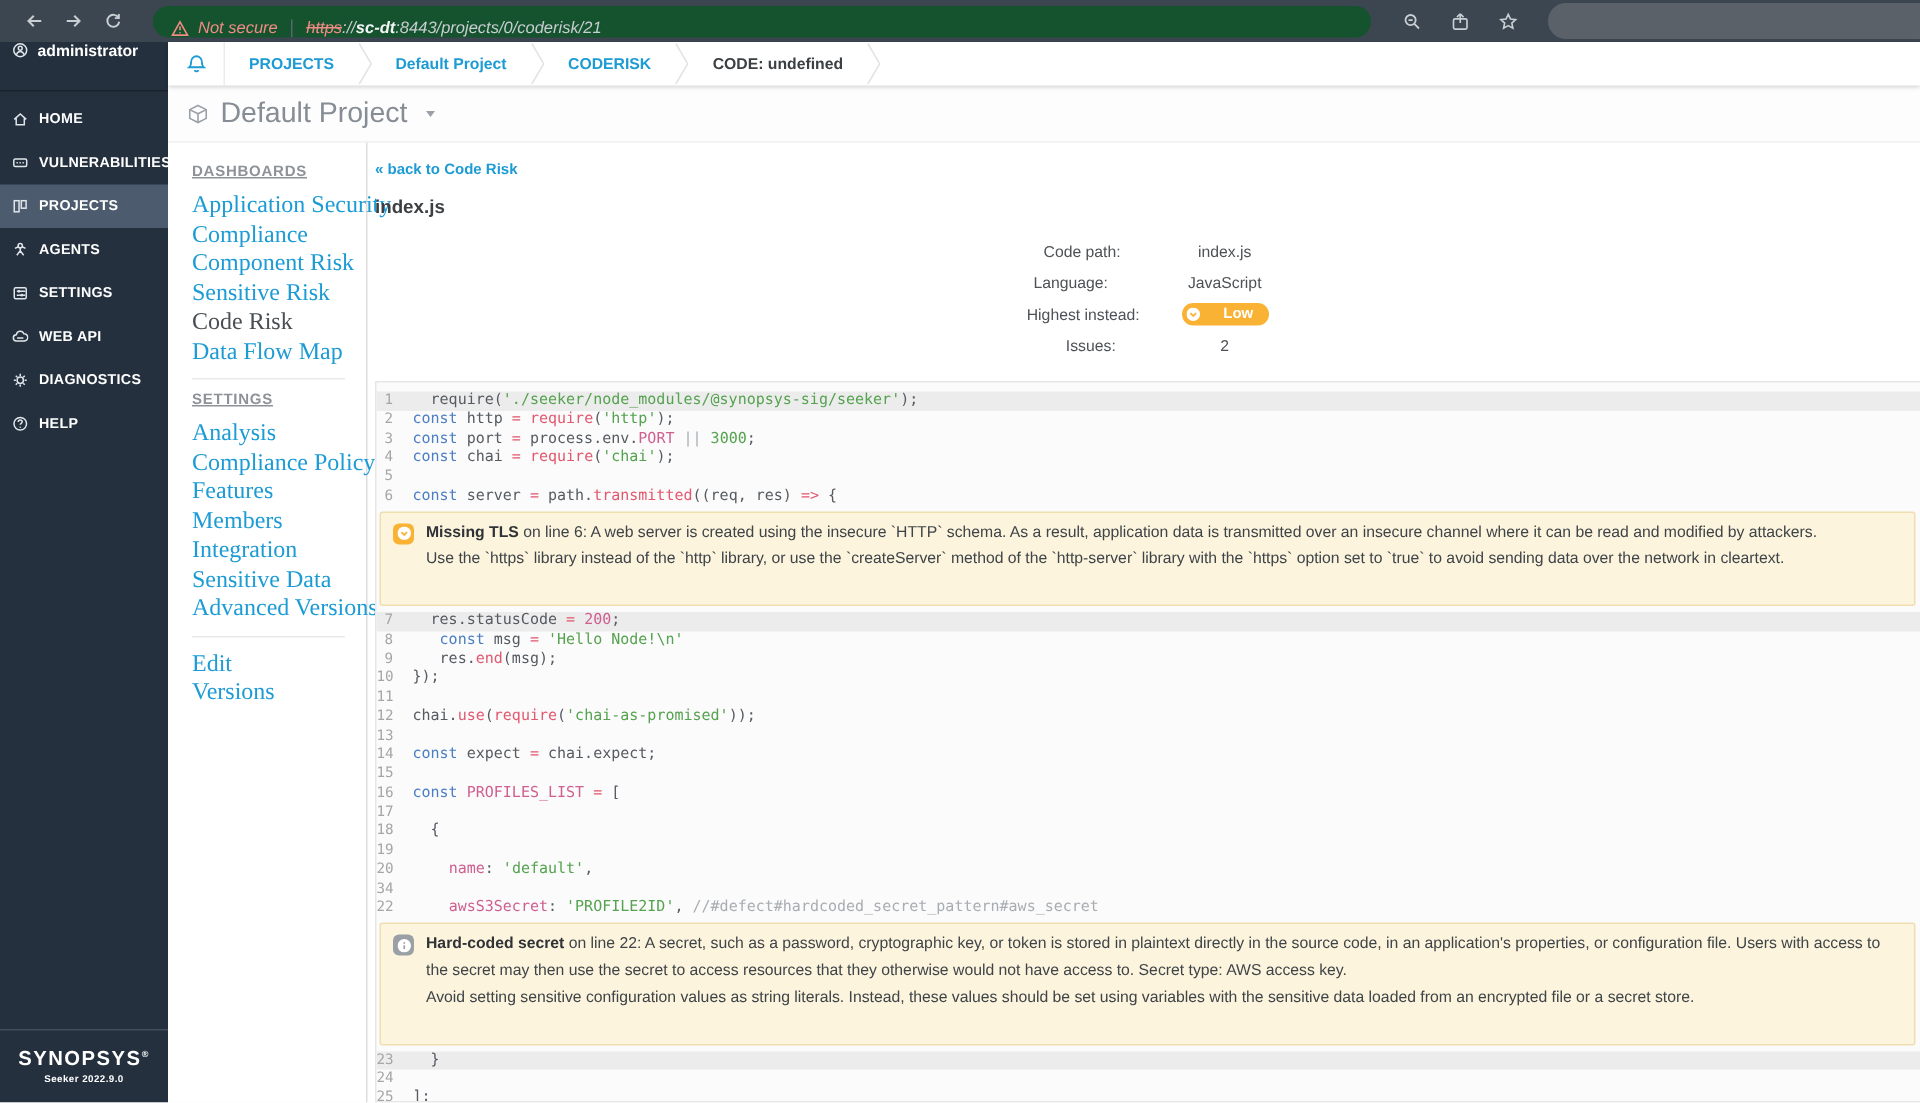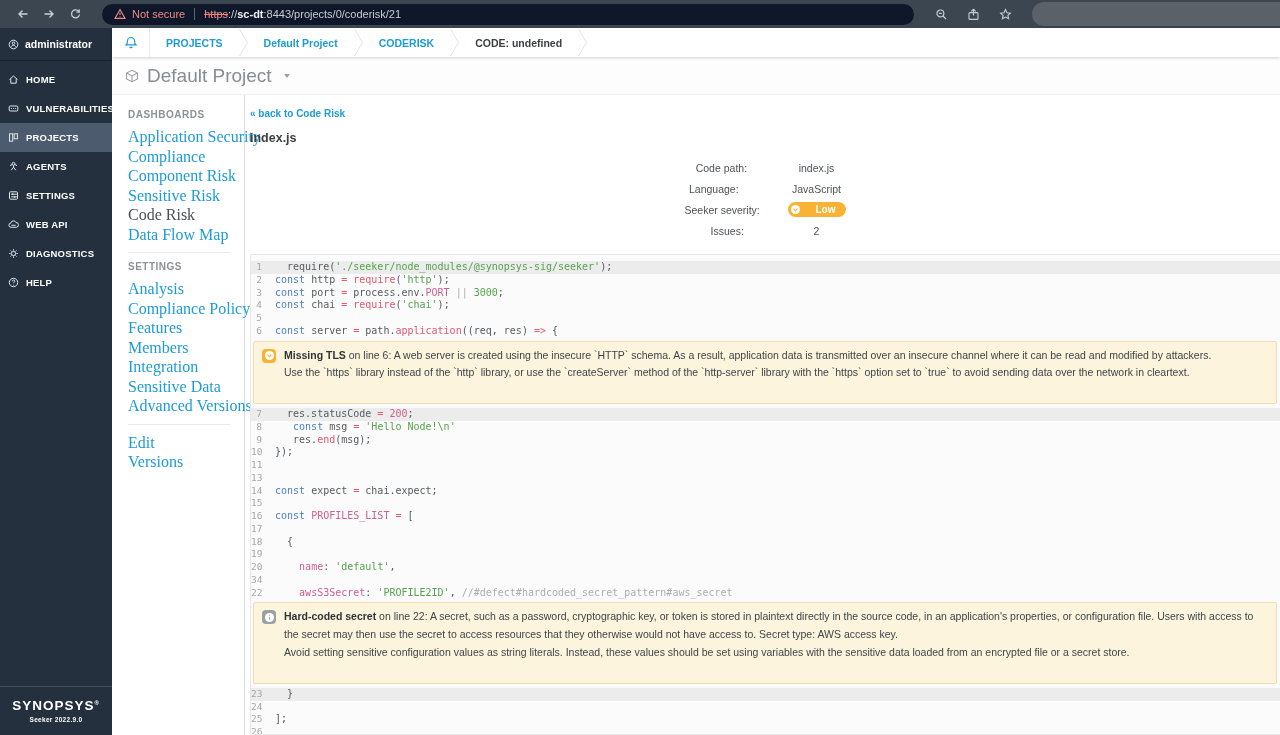--- a/index.html
+++ b/index.html
@@ -5,39 +5,39 @@
   * { margin:0; padding:0; box-sizing:border-box; }
   html,body { width:1280px; height:735px; overflow:hidden; background:#fff;
     font-family:"Liberation Sans", sans-serif; }
   .screen { width:1280px; height:735px; display:flex; flex-direction:column; }
 
   
   .chrome { height:28px; background:#3b4650; display:flex; align-items:center;
     padding:0 0 0 10px; flex:none; }
   .ch-ic { color:#c9ced2; display:inline-flex; align-items:center; justify-content:center;
     width:26px; height:26px; flex:none; cursor:pointer; }
-  .urlbar { width:812px; height:21px; background:#0f172a; border-radius:11px;
-    display:flex; align-items:center; padding:0 12px; margin-left:14px; flex:none;
-    font-size:11px; color:#c7cdd1; white-space:nowrap; overflow:hidden; }
+  .urlbar { width:812px; height:21px; background:#14532d; border-radius:11px;
+    display:flex; align-items:flex-end; padding:0 12px; margin-left:14px; flex:none;
+    font-size:11px; color:#c7cdd1; white-space:nowrap; overflow:hidden;font-style:italic; }
   .warn { color:#ef8b85; display:inline-flex; margin-right:6px; }
   .ns { color:#ef8b85; font-size:11px; }
   .url-sep { border-left:1px solid #5b656c; height:12px; margin:0 9px; }
   .scheme { color:#ef8b85; text-decoration:line-through; }
   .uhost { color:#f2f4f5; font-weight:bold; }
   .upath { color:#c7cdd1; }
   .chrome .right-ics { display:flex; align-items:center; margin-left:14px; gap:6px; }
   .blob { flex:1; height:24px; background:#5a6169; border-radius:12px 0 0 12px;
     margin-left:14px; align-self:center; }
 
   
   .app { flex:1; display:flex; min-height:0; }
 
   
   .sidebar { width:112px; background:#24303e; color:#fff; position:relative; flex:none; }
-  .admin { height:33px; display:flex; align-items:center; gap:6px; padding-left:8px;
+  .admin { height:33px; display:flex; align-items:flex-start; gap:6px; padding-left:8px;
     font-size:10.5px; font-weight:600; border-bottom:1px solid rgba(0,0,0,.28);
     cursor:pointer; }
   .admin .s-ic { color:#dfe5ea; display:inline-flex; }
   #side-nav { padding-top:4px; }
   .side-item { height:29px; display:flex; align-items:center; gap:7px; padding-left:8px;
     font-size:9.5px; font-weight:700; letter-spacing:.2px; cursor:pointer; }
   .side-item.sel { background:#4c5b6d; }
   .s-ic { color:#dfe5ea; display:inline-flex; flex:none; }
   .s-lab { white-space:nowrap; }
   .side-foot { position:absolute; bottom:0; left:0; right:0; text-align:center;
@@ -64,21 +64,21 @@
   .titlebar h1 { font-size:19px; font-weight:400; color:#868d94; }
   .caret { width:0; height:0; border-left:3.5px solid transparent;
     border-right:3.5px solid transparent; border-top:4.5px solid #9aa0a6;
     margin-left:4px; cursor:pointer; }
 
   .content { flex:1; display:flex; min-height:0; border-top:1px solid #f0f0f0; }
 
   
   .inner-nav { width:133px; flex:none; border-right:1px solid #ddd; padding:10px 0 0 16px; }
   .in-h { font-size:10px; font-weight:700; color:#8d9297; letter-spacing:.5px;
-    margin:4px 0 7px; }
+    margin:4px 0 7px;text-decoration:underline; }
   .in-item { font-size:16px; line-height:19.5px; color:#1d9bd4; cursor:pointer;
     white-space:nowrap;font-family:Liberation Serif, serif; }
   .in-item.cur { color:#4a4f54; cursor:default; }
   .in-div { border-top:1px solid #e9e9e9; margin:8px 14px 8px 0; }
 
   
   .main { flex:1; min-width:0; display:flex; flex-direction:column; padding:13px 0 0 5px; }
   .back { font-size:10px; font-weight:700; color:#1d9bd4; cursor:pointer; }
   .ftitle { font-size:12.5px; font-weight:700; color:#3c4043; margin:12px 0 15px; }
   .meta-row { display:flex; align-items:center; margin-bottom:6px; font-size:10.5px;
@@ -346,21 +346,21 @@
           <div id="meta">
               <div class="meta-row">
                 <span class="lab">Code path:</span>
                 <span class="val">index.js</span>
               </div>
               <div class="meta-row">
                 <span class="lab">Language:</span>
                 <span class="val">JavaScript</span>
               </div>
               <div class="meta-row">
-                <span class="lab">Seeker severity:</span>
+                <span class="lab">Highest instead:</span>
                 <span class="pill">
                   <span class="pic">
                     <svg viewBox="0 0 9 9" width="9" height="9">
                       <circle cx="4.5" cy="4.5" r="4.5" fill="#fff"></circle>
                       <path d="M2.6 3.7 4.5 5.6 6.4 3.7" stroke="#f9b234" stroke-width="1.2" fill="none"></path>
                     </svg>
                   </span>
                   <span>Low</span>
                 </span>
               </div>
@@ -368,38 +368,39 @@
                 <span class="lab">Issues:</span>
                 <span class="val">2</span>
               </div>
             </div>
           <div id="code" class="codebox">
               <div class="cl hl"><span class="ln">1</span><span><span class="t-pl">  require(</span><span class="t-str">'./seeker/node_modules/@synopsys-sig/seeker'</span><span class="t-pl">);</span></span></div>
               <div class="cl"><span class="ln">2</span><span><span class="t-kw">const</span><span class="t-pl"> http </span><span class="t-op">=</span><span class="t-pl"> </span><span class="t-fn">require</span><span class="t-pl">(</span><span class="t-str">'http'</span><span class="t-pl">);</span></span></div>
               <div class="cl"><span class="ln">3</span><span><span class="t-kw">const</span><span class="t-pl"> port </span><span class="t-op">=</span><span class="t-pl"> process.env.</span><span class="t-pk">PORT</span><span class="t-gr"> || </span><span class="t-num">3000</span><span class="t-pl">;</span></span></div>
               <div class="cl"><span class="ln">4</span><span><span class="t-kw">const</span><span class="t-pl"> chai </span><span class="t-op">=</span><span class="t-pl"> </span><span class="t-fn">require</span><span class="t-pl">(</span><span class="t-str">'chai'</span><span class="t-pl">);</span></span></div>
               <div class="cl"><span class="ln">5</span><span></span></div>
-              <div class="cl"><span class="ln">6</span><span><span class="t-kw">const</span><span class="t-pl"> server </span><span class="t-op">=</span><span class="t-pl"> path.</span><span class="t-fn">application</span><span class="t-pl">((req, res) </span><span class="t-op">=&gt;</span><span class="t-pl"> {</span></span></div>
+              <div class="cl"><span class="ln">6</span><span><span class="t-kw">const</span><span class="t-pl"> server </span><span class="t-op">=</span><span class="t-pl"> path.</span><span class="t-fn">transmitted</span><span class="t-pl">((req, res) </span><span class="t-op">=&gt;</span><span class="t-pl"> {</span></span></div>
               <div class="callout">
                 <span class="sevb low">
                   <svg viewBox="0 0 9 9" width="9" height="9">
                     <circle cx="4.5" cy="4.5" r="4.5" fill="#fff"></circle>
                     <path d="M2.6 3.7 4.5 5.6 6.4 3.7" stroke="#f9b234" stroke-width="1.2" fill="none"></path>
                   </svg>
                 </span>
                 <div class="c-body">
                   <div class="c-p"><b>Missing TLS</b><span> on line 6: A web server is created using the insecure `HTTP` schema. As a result, application data is transmitted over an insecure channel where it can be read and modified by attackers.</span></div>
                   <div class="c-p">Use the `https` library instead of the `http` library, or use the `createServer` method of the `http-server` library with the `https` option set to `true` to avoid sending data over the network in cleartext.</div>
                 </div>
               </div>
               <div class="cl hl"><span class="ln">7</span><span><span class="t-pl">  res.statusCode </span><span class="t-op">=</span><span class="t-pl"> </span><span class="t-pk">200</span><span class="t-pl">;</span></span></div>
               <div class="cl"><span class="ln">8</span><span><span class="t-pl">   </span><span class="t-kw">const</span><span class="t-pl"> msg </span><span class="t-op">=</span><span class="t-pl"> </span><span class="t-str">'Hello Node!\n'</span></span></div>
               <div class="cl"><span class="ln">9</span><span><span class="t-pl">   res.</span><span class="t-fn">end</span><span class="t-pl">(msg);</span></span></div>
               <div class="cl"><span class="ln">10</span><span><span class="t-pl">});</span></span></div>
               <div class="cl"><span class="ln">11</span><span></span></div>
+              <div class="cl"><span class="ln">12</span><span><span class="t-pl">chai.</span><span class="t-fn">use</span><span class="t-pl">(</span><span class="t-fn">require</span><span class="t-pl">(</span><span class="t-str">'chai-as-promised'</span><span class="t-pl">));</span></span></div>
               <div class="cl"><span class="ln">13</span><span></span></div>
               <div class="cl"><span class="ln">14</span><span><span class="t-kw">const</span><span class="t-pl"> expect </span><span class="t-op">=</span><span class="t-pl"> chai.expect;</span></span></div>
               <div class="cl"><span class="ln">15</span><span></span></div>
               <div class="cl"><span class="ln">16</span><span><span class="t-kw">const</span><span class="t-pl"> </span><span class="t-pk">PROFILES_LIST</span><span class="t-pl"> </span><span class="t-op">=</span><span class="t-pl"> [</span></span></div>
               <div class="cl"><span class="ln">17</span><span></span></div>
               <div class="cl"><span class="ln">18</span><span><span class="t-pl">  {</span></span></div>
               <div class="cl"><span class="ln">19</span><span></span></div>
               <div class="cl"><span class="ln">20</span><span><span class="t-pl">    </span><span class="t-pk">name</span><span class="t-pl">: </span><span class="t-str">'default'</span><span class="t-pl">,</span></span></div>
               <div class="cl"><span class="ln">34</span><span></span></div>
               <div class="cl"><span class="ln">22</span><span><span class="t-pl">    </span><span class="t-pk">awsS3Secret</span><span class="t-pl">: </span><span class="t-str">'PROFILE2ID'</span><span class="t-pl">, </span><span class="t-cm">//#defect#hardcoded_secret_pattern#aws_secret</span></span></div>

